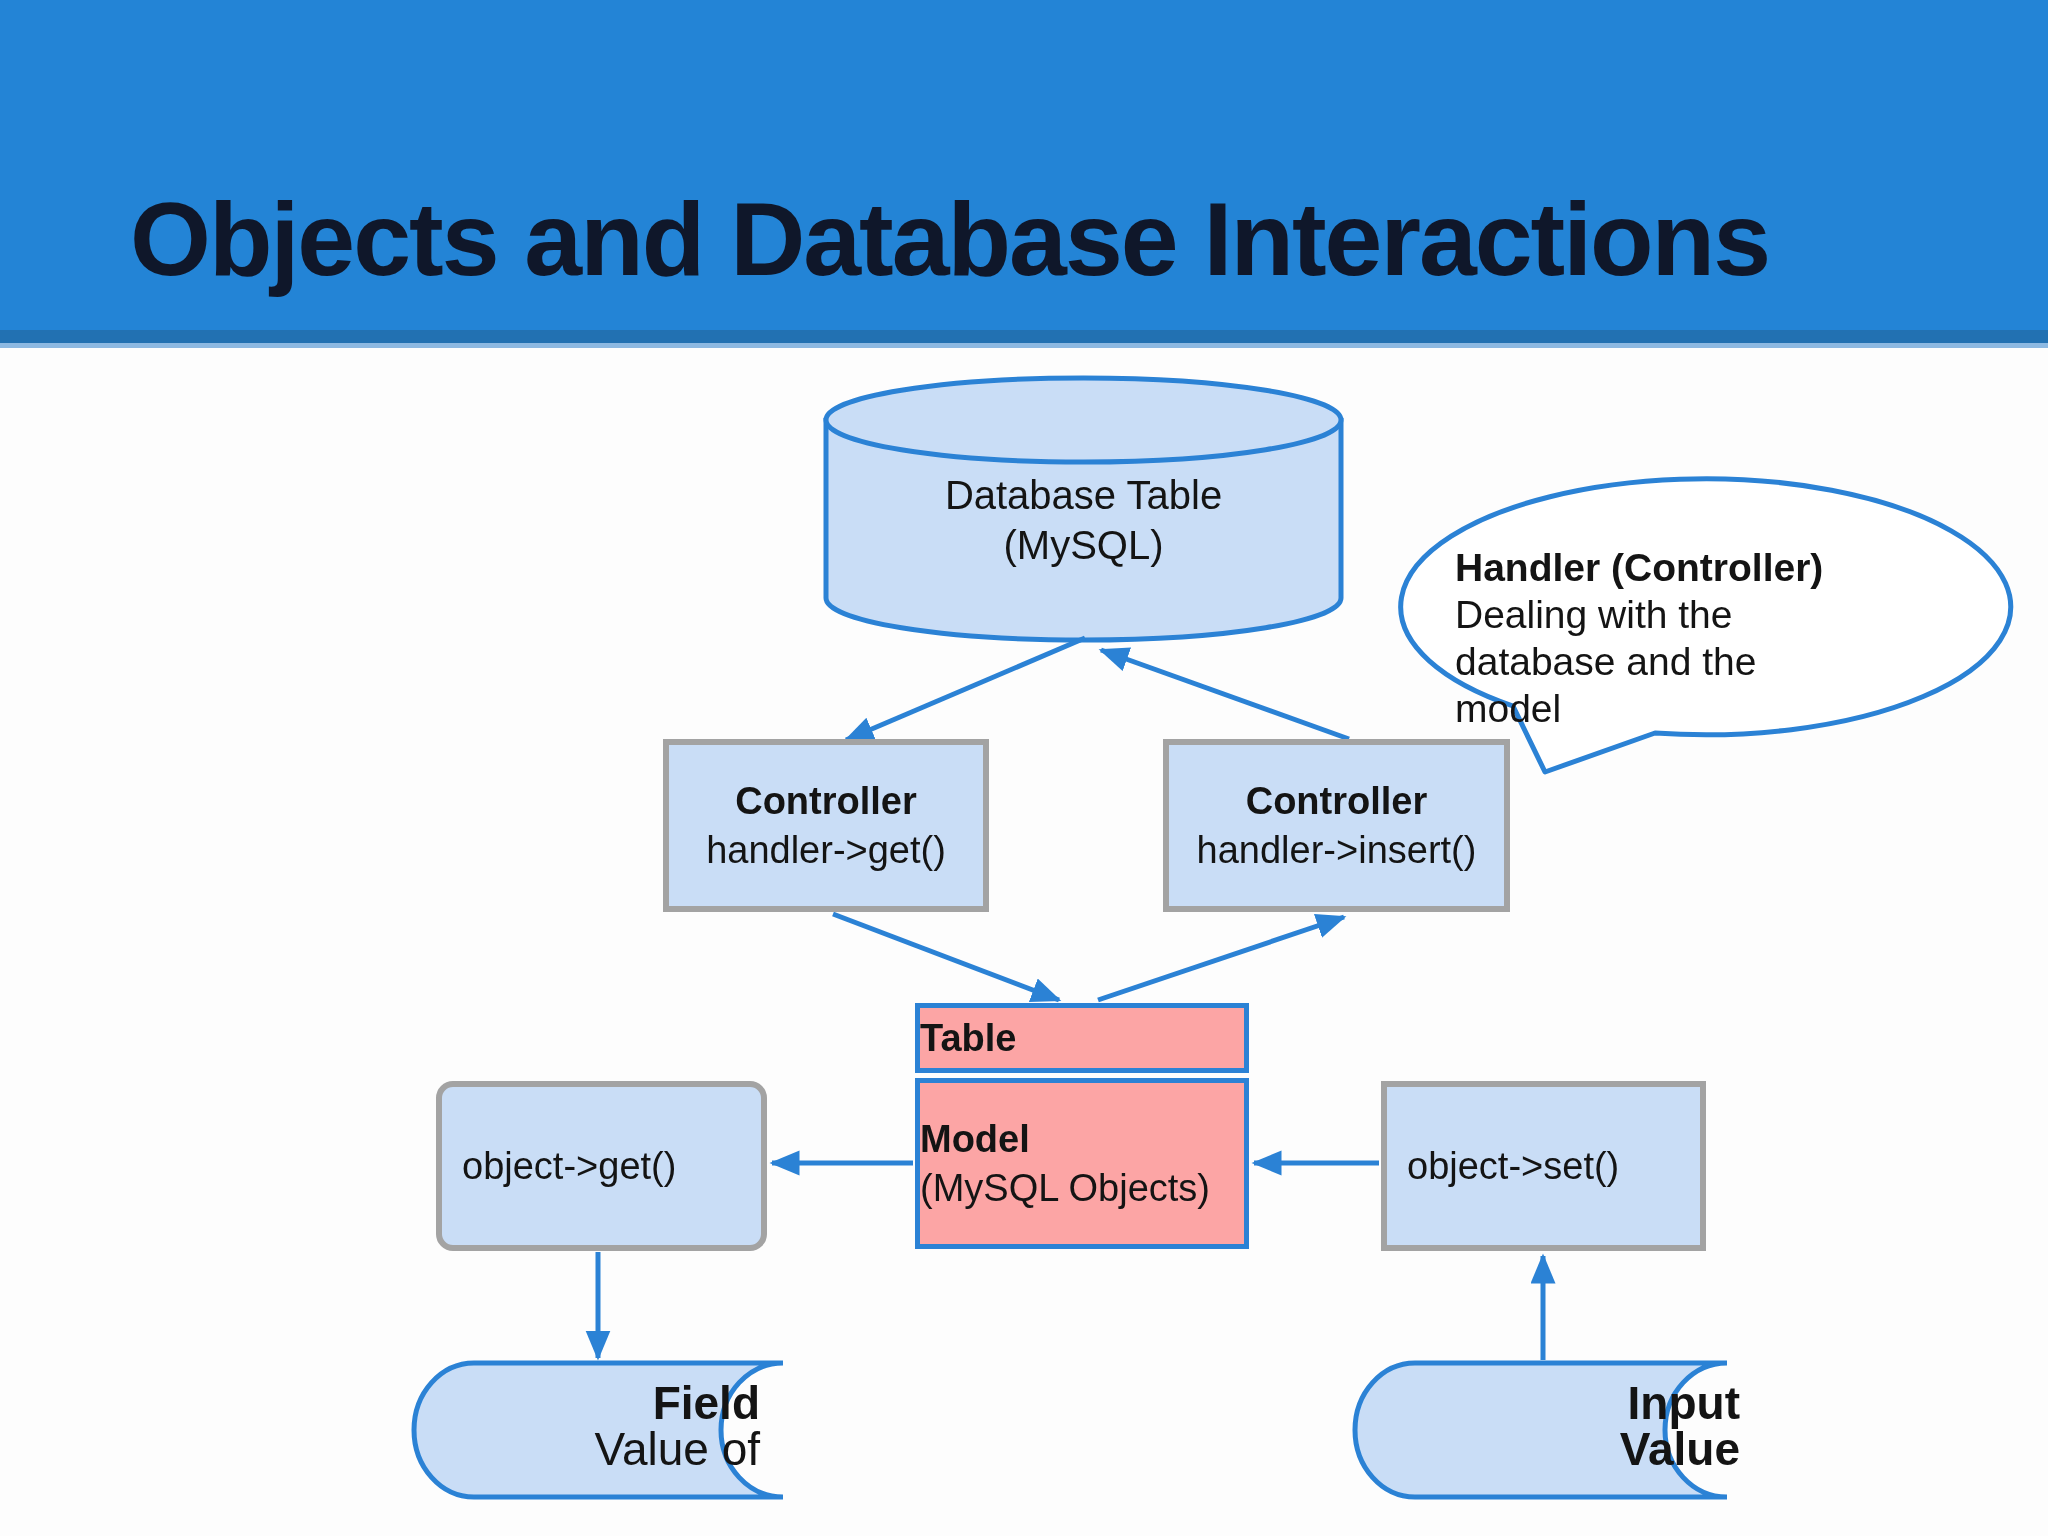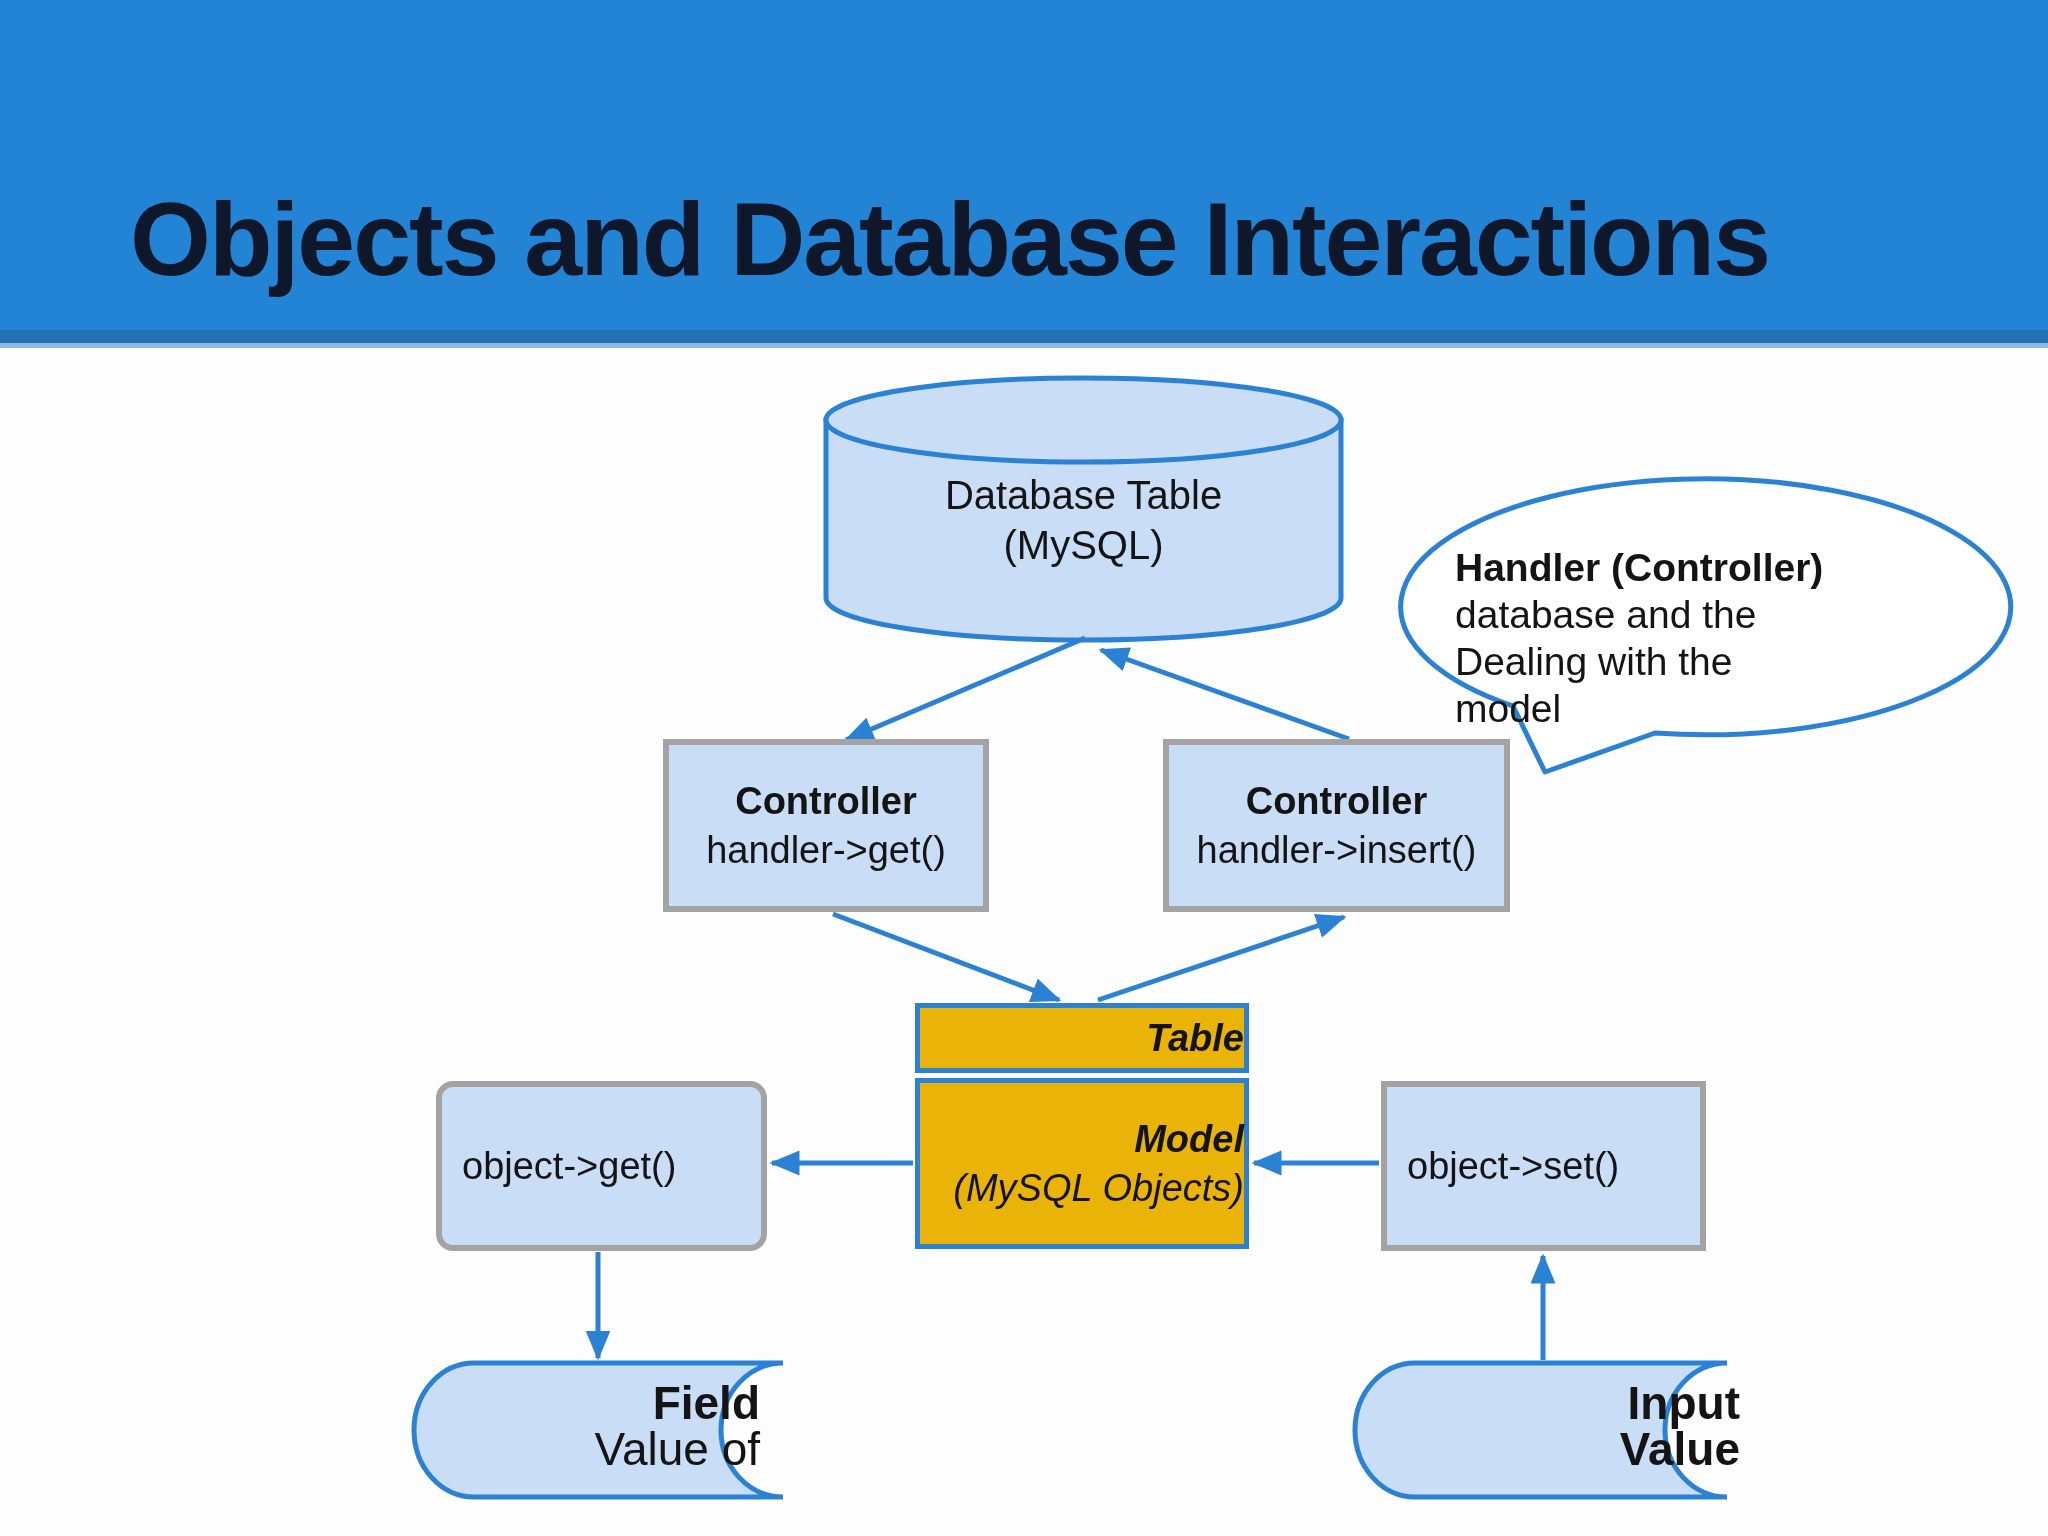--- a/index.html
+++ b/index.html
@@ -22,23 +22,23 @@
   .node{
     position:absolute;box-sizing:border-box;z-index:2;
     background:#c9ddf6;border:6px solid #a3a3a3;
     display:flex;flex-direction:column;justify-content:center;
     text-align:center;font-size:38px;line-height:49px;
   }
   .node .b{font-weight:bold;}
   
   .tablebox{position:absolute;z-index:2;display:flex;flex-direction:column;}
   .tablebox .sec{
-    box-sizing:border-box;background:#eab308;border:5px solid #2b82d5;
+    box-sizing:border-box;background:#fca5a5;border:5px solid #2b82d5;
     display:flex;flex-direction:column;justify-content:center;
-    text-align:right;font-size:38px;line-height:49px;font-style:italic;
+    text-align:left;font-size:38px;line-height:49px;
   }
   .tablebox .sec1{height:70px;}
   .tablebox .sec2{margin-top:5px;flex:1;}
   .tablebox .b{font-weight:bold;}
   
   .node.leftalign{text-align:left;padding-left:20px;}
   
   .shape-label{position:absolute;z-index:2;font-size:40px;line-height:50px;text-align:center;}
   .stored-label{position:absolute;z-index:2;font-size:46px;line-height:46px;text-align:right;}
   .stored-label .b{font-weight:bold;}
@@ -85,22 +85,22 @@
     </g>
   </svg>
 
   <div class="shape-label" style="left:826px;top:470px;width:515px;">
     <div>Database Table</div>
     <div>(MySQL)</div>
   </div>
 
   <div class="callout-label" style="left:1455px;top:512px;width:510px;">
     <div class="b">Handler (Controller)</div>
+    <div>Dealing with the</div>
     <div>database and the</div>
-    <div>Dealing with the</div>
     <div>model</div>
   </div>
 
   <div class="node" style="left:663px;top:739px;width:326px;height:173px;">
     <div class="b">Controller</div>
     <div>handler-&gt;get()</div>
   </div>
 
   <div class="node" style="left:1163px;top:739px;width:347px;height:173px;">
     <div class="b">Controller</div>

